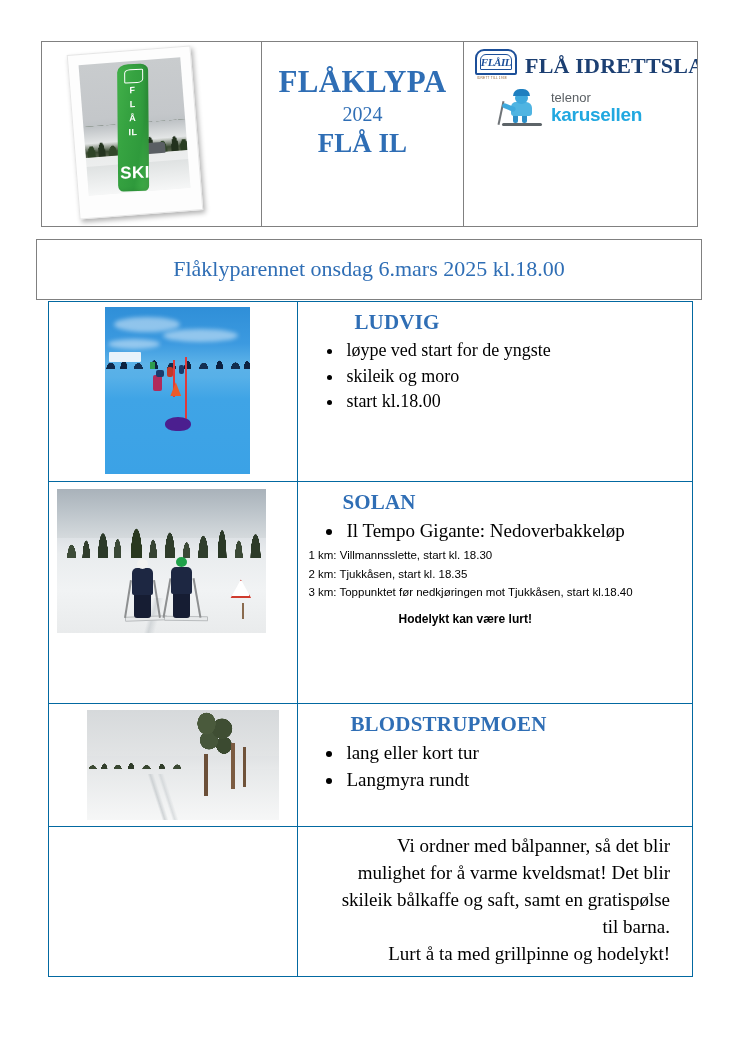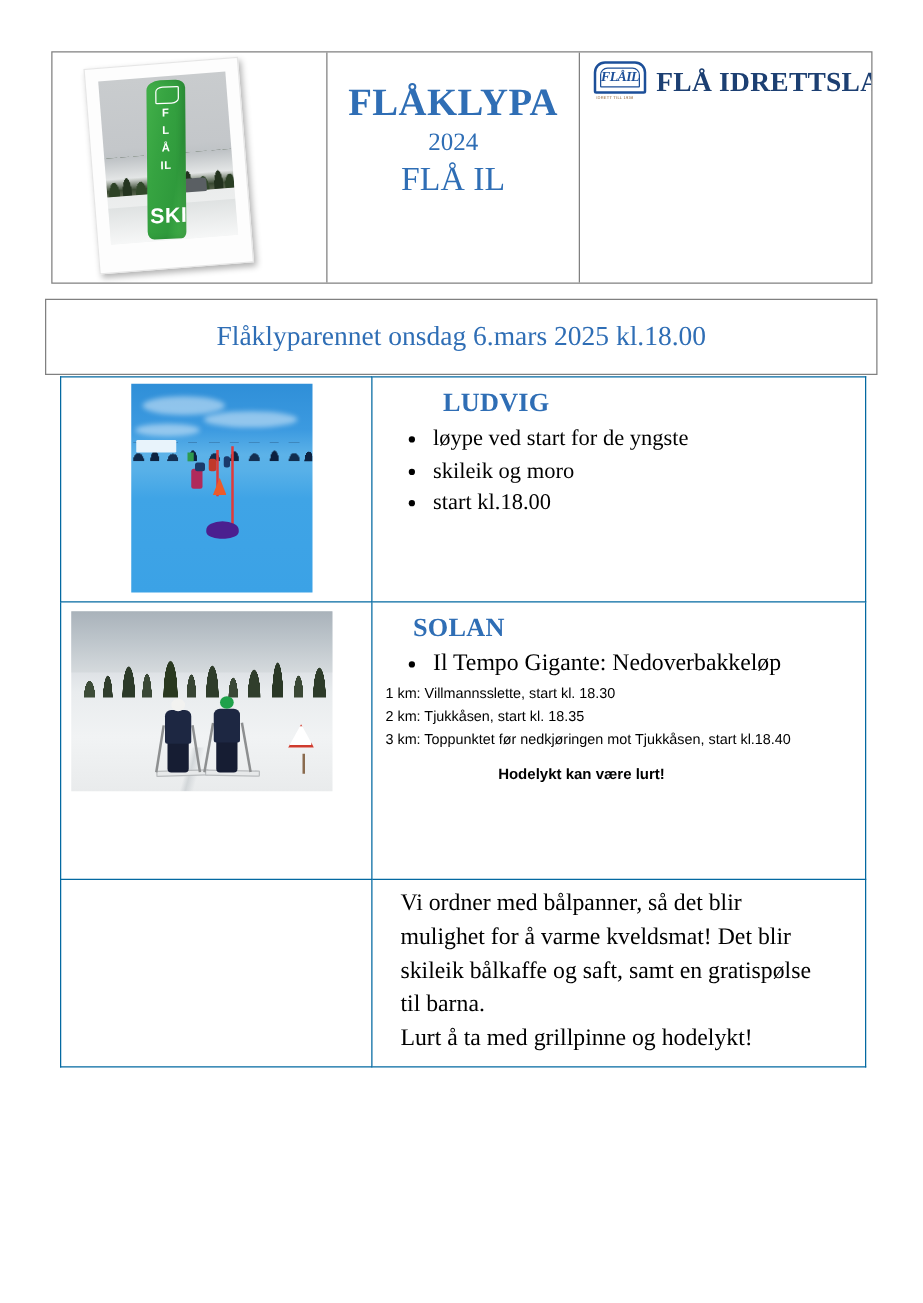--- a/index.html
+++ b/index.html
@@ -166,21 +166,21 @@
   }
   .title-year {
     color: #2f6eb5;
     font-size: 20px;
     line-height: 1.35;
     margin-top: 2px;
   }
   .title-club {
     color: #2f6eb5;
     font-size: 27px;
-    font-weight: normal;
+    font-weight: bold;
     line-height: 1.1;
     margin-top: 1px;
     white-space: nowrap;
   }
 
   
   .sponsor-row1 {
     position: absolute;
     left: 11px;
     top: 7px;
@@ -378,21 +378,21 @@
     padding: 6px 8px 8px 8px;
   }
 
   .sec-head {
     color: #2f6eb5;
     font-size: 21px;
     font-weight: bold;
     letter-spacing: 0.2px;
     margin: 2px 0 3px 48px;
   }
-  .sec-head.solan { margin-left: 24px; }
+  .sec-head.solan { margin-left: 36px; }
   .sec-head.blod  { margin-left: 44px; }
 
   ul.sec-list {
     margin: 0 0 0 18px;
     padding: 0 0 0 20px;
     list-style: disc;
   }
   ul.sec-list li {
     font-size: 18px;
     line-height: 1.42;
@@ -410,21 +410,21 @@
   .sub-note {
     font-family: "Liberation Sans", sans-serif;
     font-size: 12px;
     font-weight: bold;
     text-align: center;
     margin: 11px 0 0 0;
     padding-right: 60px;
   }
 
   .closing {
-    text-align: left;
+    text-align: right;
     font-size: 19px;
     line-height: 1.42;
     padding: 6px 22px 8px 22px;
   }
 
   
   .photo {
     position: relative;
     overflow: hidden;
   }
@@ -728,20 +728,36 @@
       <div class="sponsor-row1">
         <div class="fil-logo">
           <div class="fil-shield">
             <span class="fil-shield-text">FLÅIL</span>
           </div>
           <div class="fil-sub">IDRETT TILL 1938</div>
         </div>
         <div class="fil-name">FLÅ IDRETTSLAG</div>
       </div>
 
+      <div class="sponsor-row2">
+        <div class="skier-mark">
+          <div class="sk-ski"></div>
+          <div class="sk-pole"></div>
+          <div class="sk-leg1"></div>
+          <div class="sk-leg2"></div>
+          <div class="sk-body"></div>
+          <div class="sk-arm"></div>
+          <div class="sk-head"></div>
+          <div class="sk-cap"></div>
+        </div>
+        <div>
+          <div class="telenor-word">telenor</div>
+          <div class="karusellen-word">karusellen</div>
+        </div>
+      </div>
     </div>
   </div>
 
   <div class="subtitle-table">
     <div class="subtitle-line">Flåklyparennet onsdag 6.mars 2025 kl.18.00</div>
   </div>
 
   <table class="content-table">
     <colgroup>
         <col class="col-img">
@@ -816,20 +832,44 @@
               <li>Il Tempo Gigante: Nedoverbakkeløp</li>
             </ul>
             <div class="sub-detail">1 km: Villmannsslette, start kl. 18.30</div>
             <div class="sub-detail">2 km: Tjukkåsen, start kl. 18.35</div>
             <div class="sub-detail">3 km: Toppunktet før nedkjøringen mot Tjukkåsen, start kl.18.40</div>
             <div class="sub-note">Hodelykt kan være lurt!</div>
           </div>
         </td>
       </tr>
 
+      <tr>
+        <td style="height:122px;">
+          <div class="photo ph-blod">
+            <div class="sky"></div>
+            <div class="far-forest"></div>
+            <div class="snowfield"></div>
+            <div class="big-pine"></div>
+            <div class="trunk"></div>
+            <div class="trunk2"></div>
+            <div class="trunk3"></div>
+            <div class="ski-track"></div>
+            <div class="ski-track2"></div>
+          </div>
+        </td>
+        <td>
+          <div class="cell-pad">
+            <div class="sec-head blod">BLODSTRUPMOEN</div>
+            <ul class="sec-list big">
+              <li>lang eller kort tur</li>
+              <li>Langmyra rundt</li>
+            </ul>
+          </div>
+        </td>
+      </tr>
 
       <tr>
         <td style="height:117px;"></td>
         <td>
           <div class="closing">
             <div>Vi ordner med bålpanner, så det blir</div>
             <div>mulighet for å varme kveldsmat! Det blir</div>
             <div>skileik bålkaffe og saft, samt en gratispølse</div>
             <div>til barna.</div>
             <div>Lurt å ta med grillpinne og hodelykt!</div>

